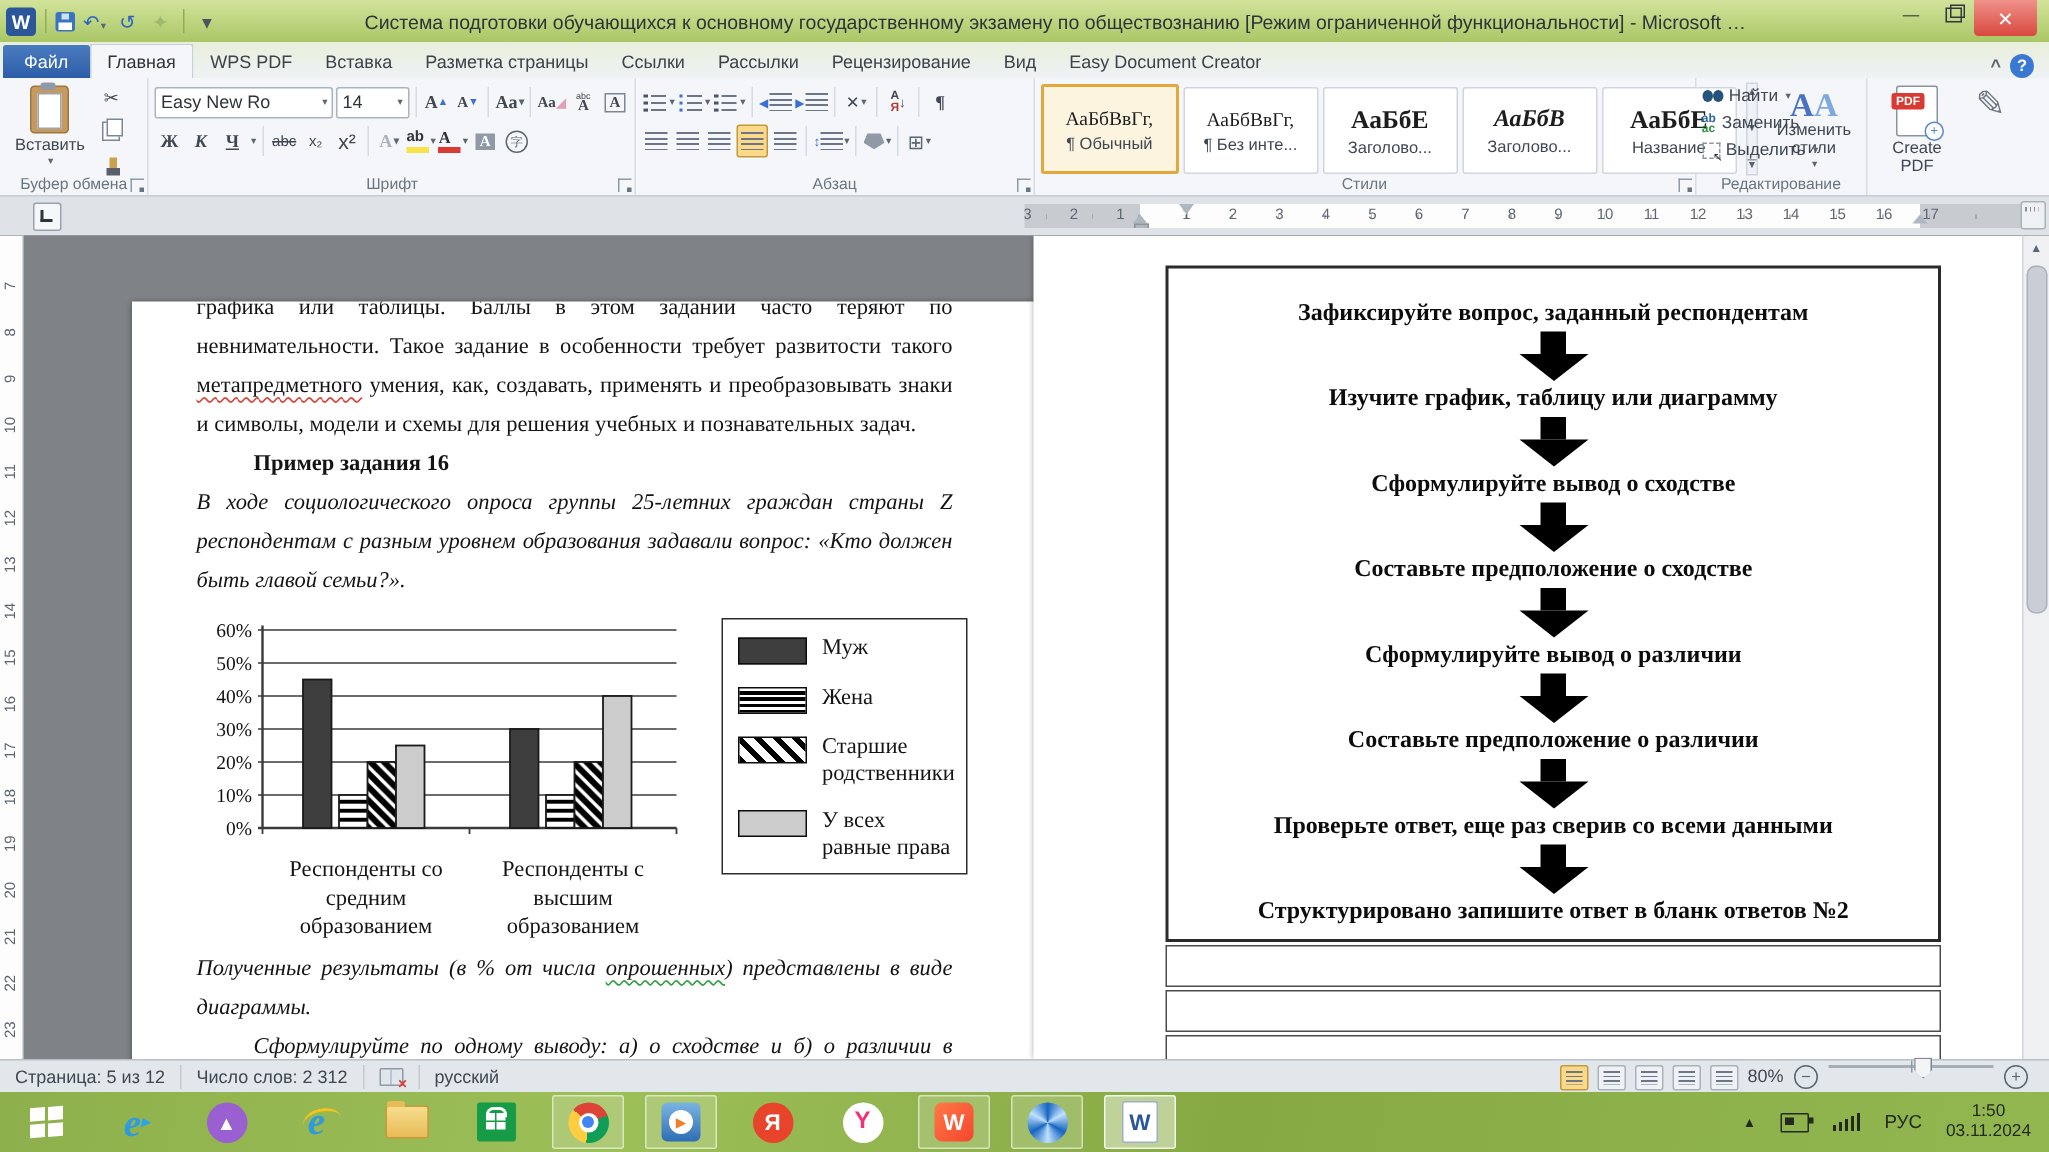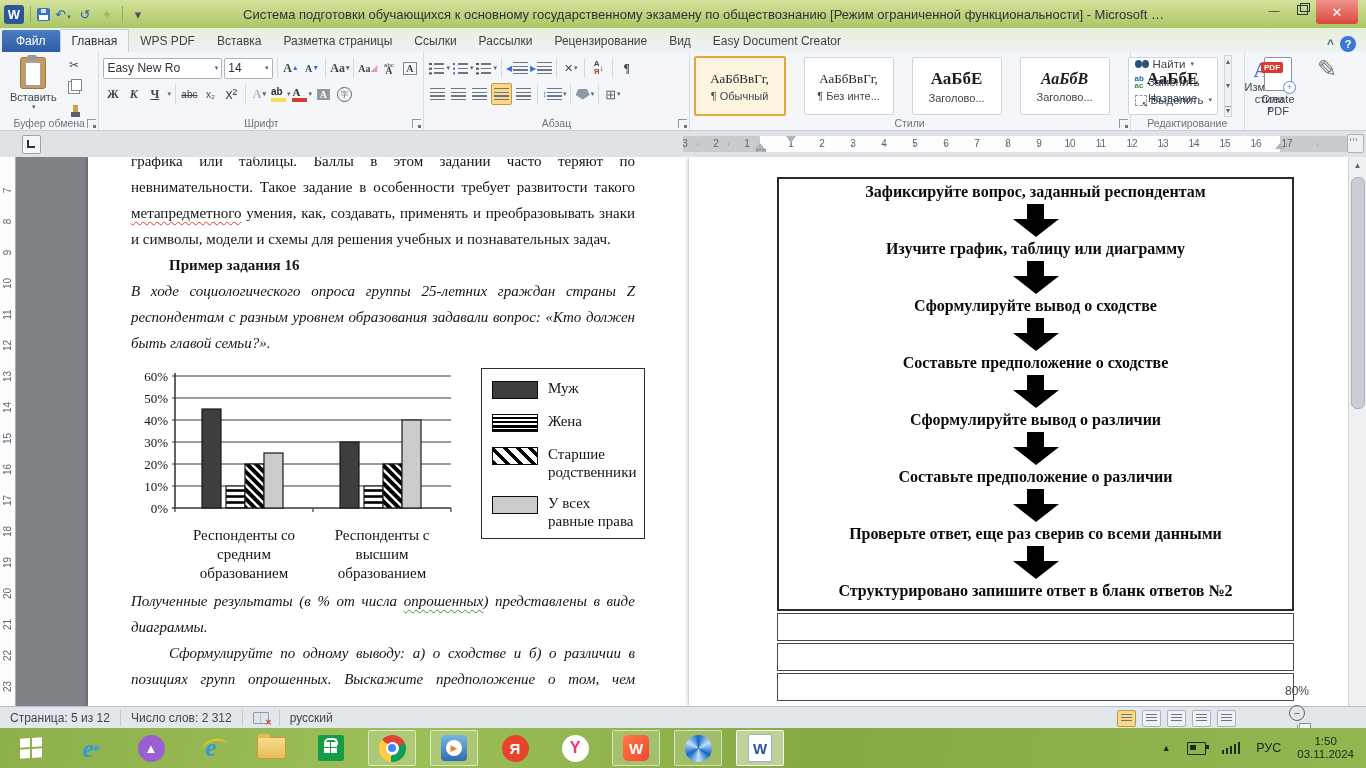--- a/index.html
+++ b/index.html
@@ -82,21 +82,21 @@
   .dotcol::before{content:"";position:absolute;left:1px;top:1px;width:2.5px;height:2.5px;background:#49536l;
     background:#49536e;box-shadow:0 4.7px #49536e,0 9.4px #49536e;}
   .dotcol.num::before{background:#3a6fd8;box-shadow:0 4.7px #3a6fd8,0 9.4px #3a6fd8;}
   .lines{width:15px;height:12px;background:repeating-linear-gradient(180deg,#6b7686 0 1.5px,transparent 1.5px 3.7px);}
   .active-btn{background:#fbd988;border:1px solid #c29a3e;border-radius:2px;}
   .ind-ic{display:flex;align-items:center;gap:1px;}
   .ind-ic .arr{font-size:8px;color:#3a6fd8;}
   .sort-ic{font-size:8px;font-weight:bold;color:#3e4752;line-height:8px;text-align:center;}
   .bucket-ic{width:14px;height:11px;background:#8f9aa6;clip-path:polygon(20% 0,80% 0,100% 60%,50% 100%,0 60%);}
   
-  .stylecards{display:flex;gap:18px;align-items:center;}
+  .stylecards{display:flex;gap:3px;align-items:flex-end;}
   .card{width:88px;height:56px;background:#fff;border:1px solid #cfd6de;border-radius:2px;
     display:flex;flex-direction:column;align-items:center;justify-content:center;gap:3px;}
   .card.sel{border:2px solid #e3a83c;background:#fdf4df;}
   .card .sample{font-family:"Liberation Serif",serif;font-size:13px;color:#1d1d1d;white-space:nowrap;}
   .card .sample.h1{font-weight:bold;font-size:17px;}
   .card .sample.h2{font-weight:bold;font-style:italic;font-size:16px;}
   .card .clabel{font-size:11px;color:#3e4752;white-space:nowrap;}
   .scrollcol{display:flex;flex-direction:column;justify-content:space-between;width:14px;height:56px;
     border:1px solid #cfd6de;background:#eef1f5;align-items:center;font-size:7px;color:#5a6670;padding:2px 0;}
   .aa-ic{font-size:22px;font-weight:bold;color:#4a72c4;line-height:22px;font-family:"Liberation Serif",serif;}
@@ -135,21 +135,21 @@
   .ind-right{position:absolute;left:592px;top:7px;width:0;height:0;border-left:5px solid transparent;
     border-right:5px solid transparent;border-bottom:6px solid #aeb6bf;}
   .ruler-toggle{position:absolute;right:2px;top:3px;width:15px;height:17px;background:#eef0f3;
     border:1px solid #aab2bb;border-radius:2px;}
   .ruler-toggle::after{content:"";position:absolute;left:2px;top:3px;width:9px;height:3px;background:repeating-linear-gradient(90deg,#8a929c 0 1px,transparent 1px 3px);}
   
   .docarea{position:absolute;left:0;top:157px;width:1366px;height:549px;background:#7f8286;overflow:hidden;}
   .vruler{position:absolute;left:0;top:0;width:15px;height:549px;background:#fdfdfd;border-right:1px solid #aab0b8;}
   .vr-num{position:absolute;left:0;width:15px;text-align:center;font-size:10px;color:#5c6670;transform:rotate(-90deg);}
   .page{position:absolute;top:0;background:#fff;box-shadow:0 0 4px rgba(0,0,0,.4);}
-  .page.left{left:88px;width:660px;height:549px;}
+  .page.left{left:88px;width:660px;height:549px;margin-top:44px;}
   .page.right{left:689px;width:660px;height:549px;}
   .ltext{position:absolute;left:43px;top:-9px;width:504px;font-family:"Liberation Serif",serif;
     font-size:15px;line-height:26px;color:#141414;}
   .jline{text-align:justify;text-align-last:justify;}
   .jpar{text-align:justify;margin:0;}
   .jpar.lastj{text-align-last:justify;}
   .ital{font-style:italic;}
   .bold-head{font-weight:bold;text-indent:38px;margin:0;}
   .indent1{text-indent:38px;}
   .sp-red{text-decoration:underline wavy #e03b2f 1px;text-underline-offset:3px;}
@@ -164,21 +164,21 @@
     display:flex;flex-direction:column;gap:13px;background:#fff;}
   .lrow{display:flex;align-items:flex-start;gap:10px;}
   .sw{width:44px;height:16px;border:1.6px solid #0c0c0c;flex:none;margin-top:2px;}
   .sw-dark{background:#3e3e3e;}
   .sw-h{background:repeating-linear-gradient(180deg,#fff 0 1.8px,#000 1.8px 4.2px);}
   .sw-diag{background:repeating-linear-gradient(45deg,#000 0 3.5px,#fff 3.5px 9px);}
   .sw-light{background:#cccccc;}
   .lname{font-family:"Liberation Serif",serif;font-size:15px;line-height:18px;color:#141414;}
   
   .flowbox{margin:20px 0 0 88px;width:513px;border:2px solid #2b2b2b;background:#fff;
-    padding:3px 0 8px 0;}
+    padding:20px 0 8px 0;}
   .fstep{font-family:"Liberation Serif",serif;font-weight:bold;font-size:16px;line-height:20px;
     text-align:center;color:#0c0c0c;}
   .farrow{width:46px;margin:2px auto;}
   .farrow .shaft{width:17px;height:15px;background:#000;margin:0 auto;}
   .farrow .head{width:0;height:0;border-left:23px solid transparent;border-right:23px solid transparent;
     border-top:18px solid #000;margin:0 auto;}
   .ansrows{margin-left:88px;width:517px;}
   .ans-row{height:26px;background:#fff;border:1.6px solid #4a4a4a;margin-top:2px;}
   
   .vscroll{position:absolute;right:0;top:0;width:17px;height:549px;background:#eef0f2;border-left:1px solid #cfd4d9;}
@@ -190,21 +190,21 @@
     border-top:1px solid #b8c0c9;display:flex;align-items:center;font-size:12px;color:#3f4750;}
   .st-item{padding:0 10px;border-right:1px solid #c3cad2;height:16px;display:flex;align-items:center;gap:6px;}
   .book-ic{width:14px;height:10px;background:linear-gradient(90deg,#dfe6ee 0 6px,#b9c6d6 6px 7px,#dfe6ee 7px 14px);
     border:1px solid #8f9aa6;border-radius:1px;position:relative;}
   .book-ic::after{content:"✕";position:absolute;right:-4px;bottom:-4px;color:#d93a32;font-size:8px;font-weight:bold;}
   .st-right{margin-left:auto;display:flex;align-items:center;gap:6px;padding-right:14px;}
   .view-ic{width:17px;height:15px;border:1px solid #aab2bb;background:#eef1f5;border-radius:2px;position:relative;}
   .view-ic.sel{background:#fbd988;border-color:#c29a3e;}
   .view-ic::after{content:"";position:absolute;left:3px;top:3px;right:3px;bottom:3px;
     background:repeating-linear-gradient(180deg,#6b7686 0 1px,transparent 1px 3px);}
-  .zoomctl{display:flex;align-items:center;gap:7px;margin-left:0;flex-direction:column;}
+  .zoomctl{display:flex;gap:7px;margin-left:0;}
   .zbtn{width:14px;height:14px;border:1.4px solid #5a6670;border-radius:50%;display:flex;
     align-items:center;justify-content:center;font-size:11px;color:#5a6670;line-height:10px;}
   .ztrack{position:relative;width:110px;height:2px;background:#a7aeb7;}
   .ztrack .mid{position:absolute;left:50%;top:-3px;width:1px;height:8px;background:#8f97a1;}
   .zthumb{position:absolute;left:52%;top:-5px;width:10px;height:12px;background:#f2f4f6;
     border:1px solid #7f8894;clip-path:polygon(0 0,100% 0,100% 60%,50% 100%,0 60%);}
   
   .taskbar{position:absolute;left:0;top:728px;width:1366px;height:40px;
     background:linear-gradient(100deg,#8db04c,#9dbf58 30%,#86a944 60%,#93b750);display:flex;align-items:center;}
   .tb-icons{display:flex;align-items:center;gap:14px;padding-left:8px;}

